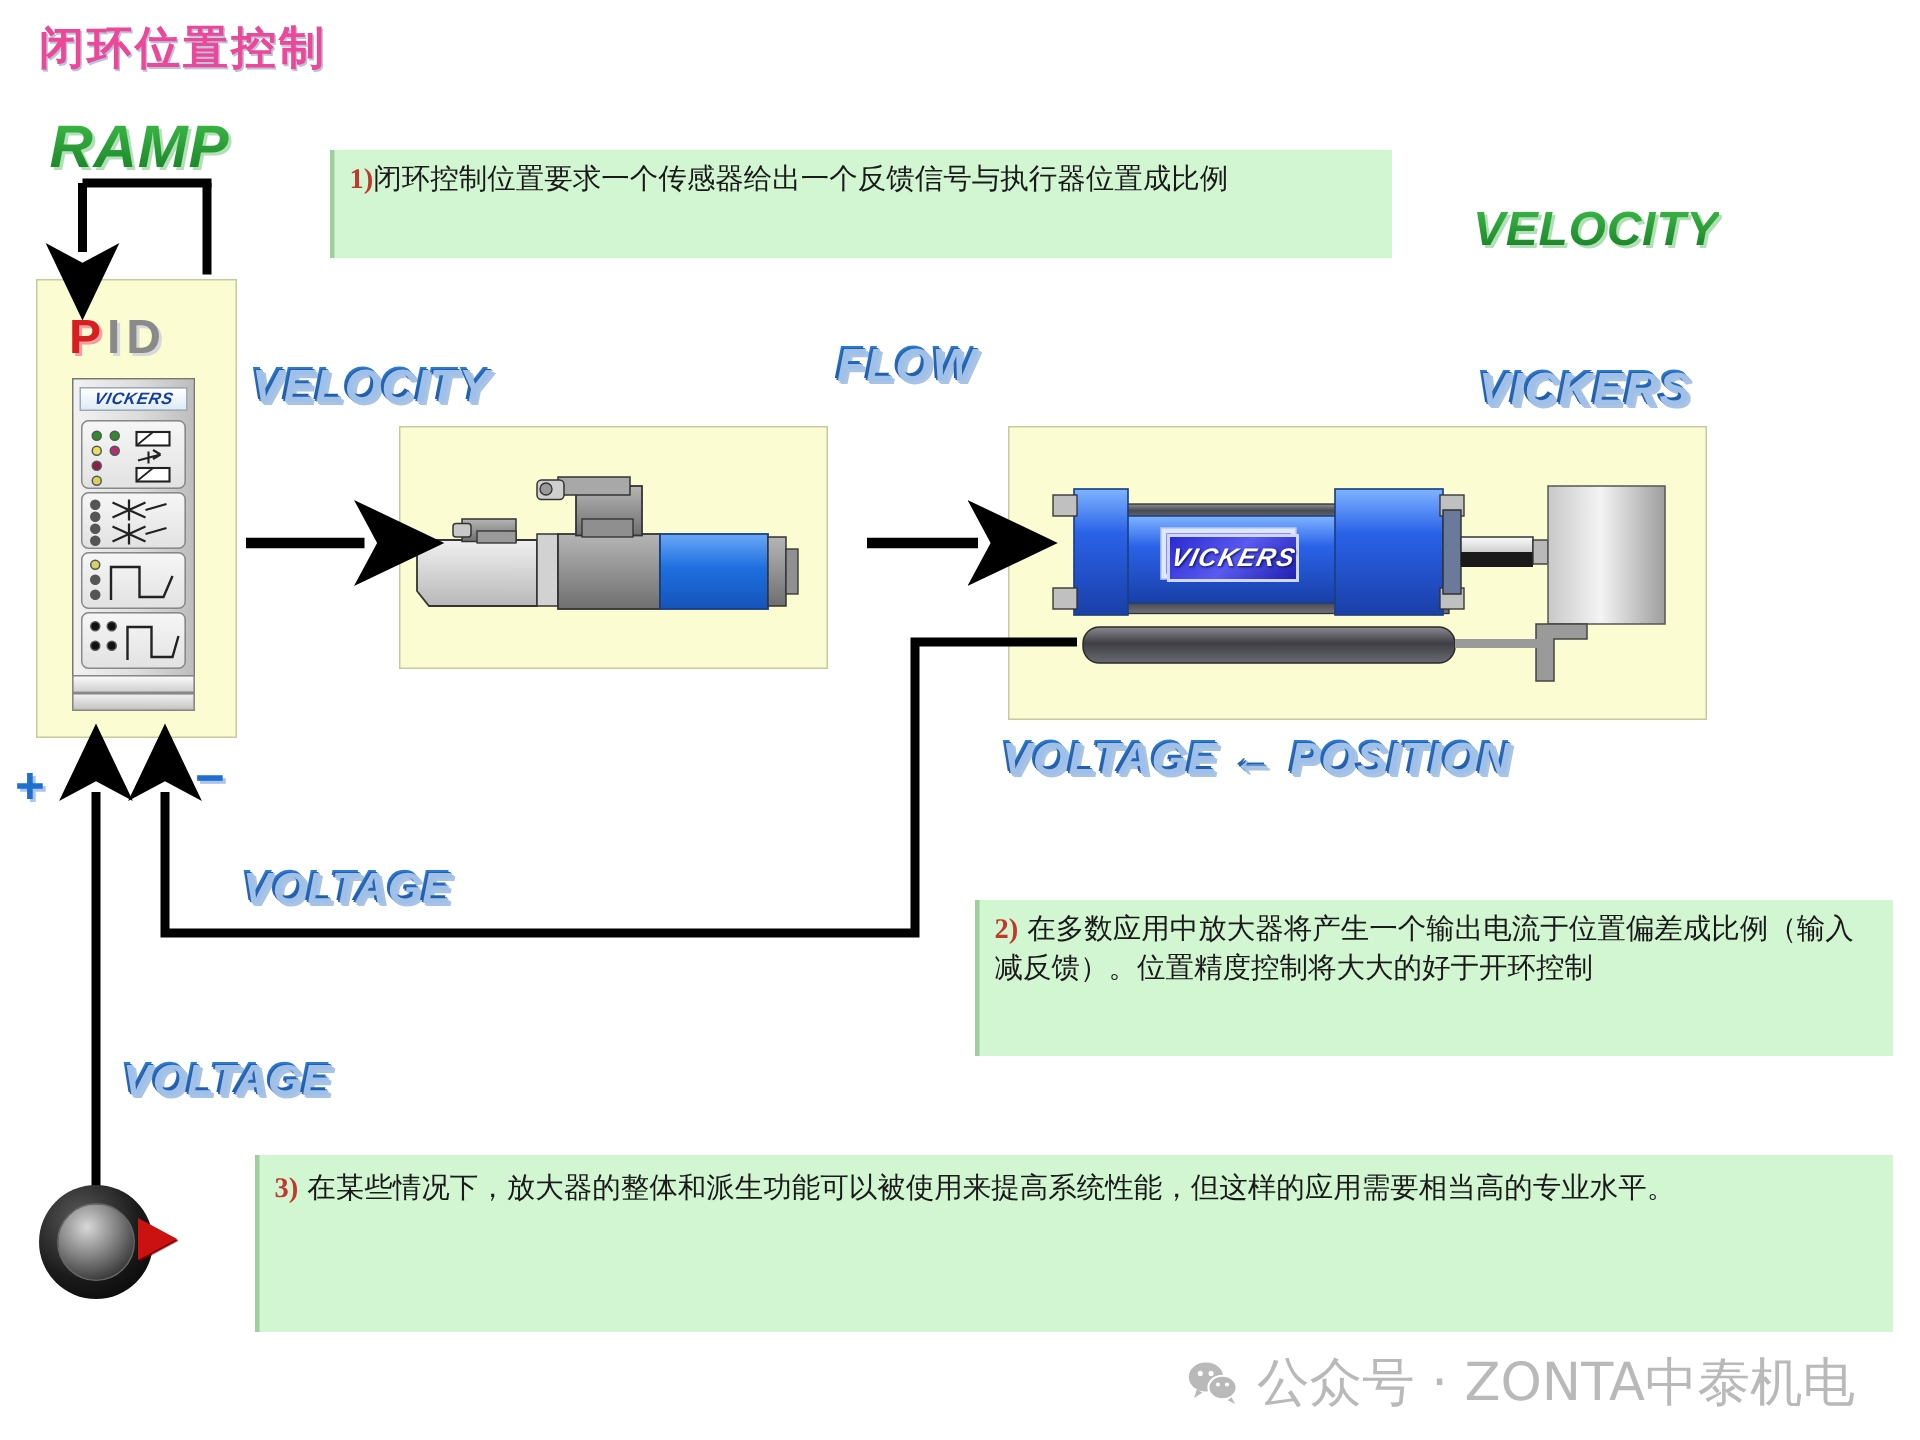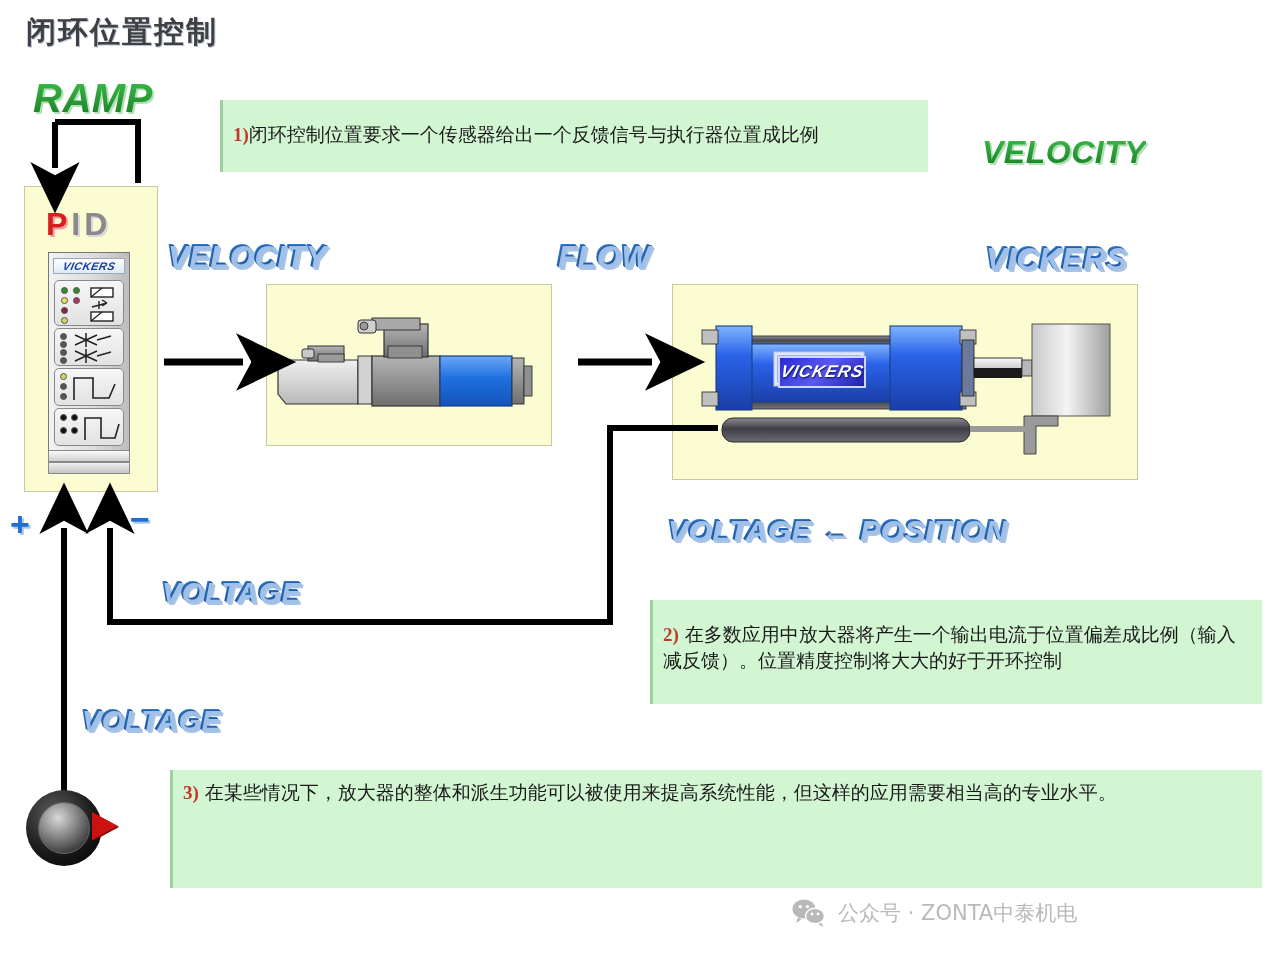--- a/index.html
+++ b/index.html
@@ -12,21 +12,21 @@
     overflow: hidden;
     font-family: "Liberation Sans", sans-serif;
   }
   .abs { position: absolute; }
 
   
   #title {
     left: 26px; top: 12px;
     font-family: "DejaVu Sans", sans-serif;
     font-size: 30px; font-weight: bold;
-    color: #404040;
+    color: #ec4899;
     letter-spacing: 2px;
     text-shadow: 1px 1px 0 #b8c4dd;
     white-space: nowrap;
   }
 
   
   .siglabel {
     font-family: "Liberation Sans", sans-serif;
     font-weight: bold;
     font-style: italic;
@@ -45,24 +45,24 @@
   .sig-green {
     background: linear-gradient(180deg,#3fbf4a 0%, #157a23 100%);
     -webkit-background-clip: text;
     background-clip: text;
     -webkit-text-fill-color: transparent;
     filter: drop-shadow(2px 2px 0 rgba(160,215,165,0.8));
   }
 
   #lbl-ramp     { left: 33px;  top: 76px;  font-size: 40px; }
   #lbl-current  { left: 166px; top: 238px; font-size: 31px; }
-  #lbl-flow     { left: 556px; top: 238px; font-size: 31px; }
+  #lbl-flow     { left: 556px; top: 224px; font-size: 31px; }
   #lbl-velocity { left: 982px; top: 134px; font-size: 32px; font-style: italic; }
   #lbl-position { left: 984px; top: 240px; font-size: 31px; }
-  #lbl-voltpos  { left: 666px; top: 488px; font-size: 30px; margin-top: 24px; }
+  #lbl-voltpos  { left: 666px; top: 488px; font-size: 30px; }
   #lbl-voltage1 { left: 160px; top: 575px; font-size: 29px; }
   #lbl-voltage2 { left: 80px;  top: 703px; font-size: 29px; }
 
   #sign-plus {
     left: 10px; top: 505px; font-size: 34px; font-weight: bold;
     color: #1f6fd0;
     text-shadow: 2px 2px 0 #a9c6e8;
     font-family: "Liberation Sans", sans-serif;
   }
   #sign-minus {
@@ -70,21 +70,21 @@
     color: #1f6fd0;
     text-shadow: 2px 2px 0 #a9c6e8;
     font-family: "Liberation Sans", sans-serif;
   }
 
   
   .note {
     background: #d2f5d2;
     border-left: 3px solid #9fcf9f;
     box-sizing: border-box;
-    padding: 22px 10px 8px 10px;
+    padding: 7px 10px 8px 10px;
     font-family: "DejaVu Serif", serif;
     font-size: 19px;
     line-height: 1.35;
     color: #1a1a1a;
   }
   .note .num {
     color: #c0392b;
     font-weight: bold;
     font-family: "Liberation Serif", serif;
   }
@@ -193,21 +193,21 @@
     border-left: 26px solid #cc1111;
     filter: drop-shadow(1px 1px 0 #7a0000);
   }
 
   
   #footer {
     left: 792px; top: 898px;
     display: flex; align-items: center; gap: 12px;
     color: #b9b9b9;
     font-family: "DejaVu Sans", sans-serif;
-    font-size: 21px;
+    font-size: 35px;
     white-space: nowrap;
   }
   #wechat-icon { width: 34px; height: 30px; }
 </style>
 </head>
 <body>
 
 <div class="abs" id="title">闭环位置控制</div>
 
 <div class="abs photo" id="panel-pid"></div>

